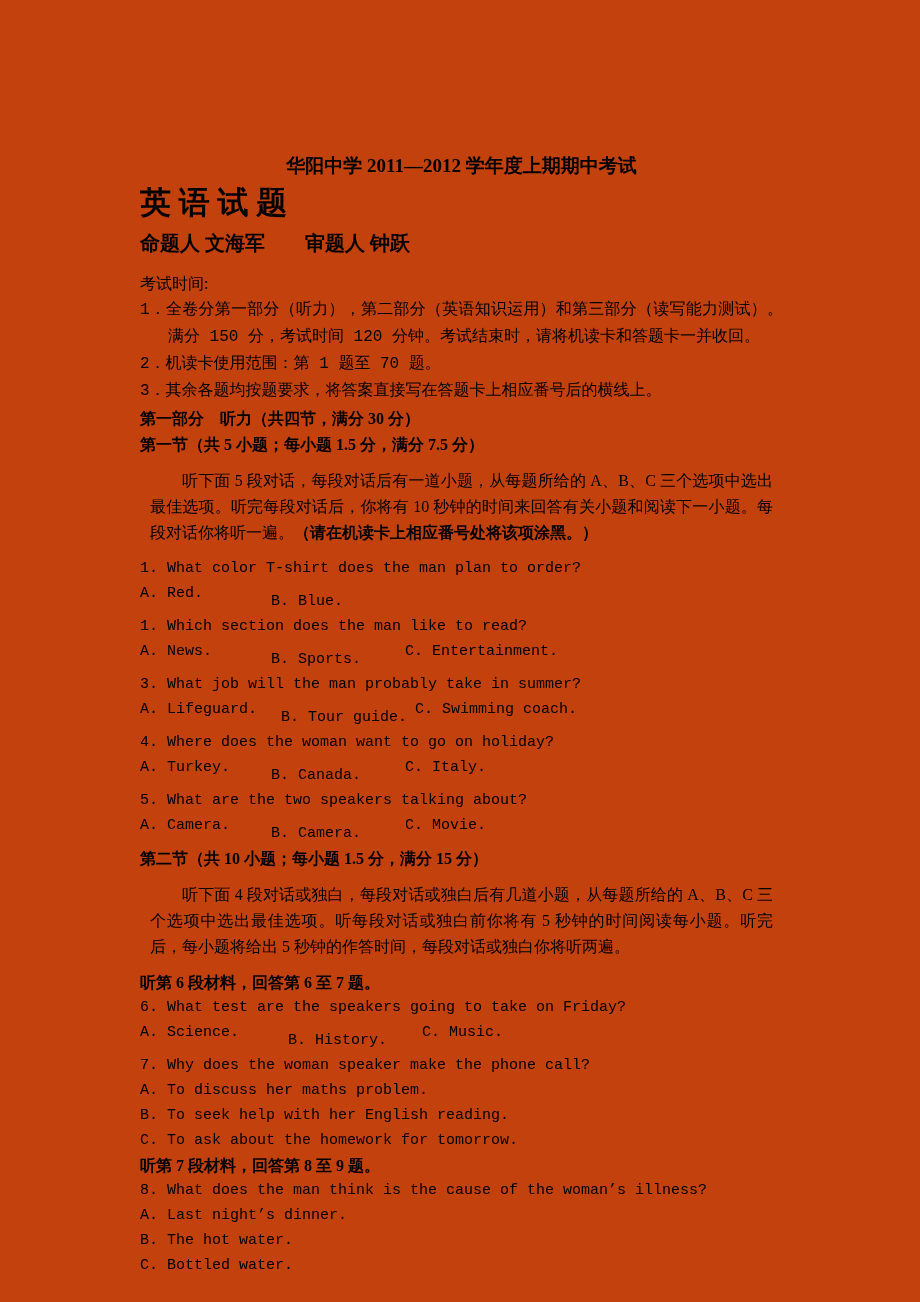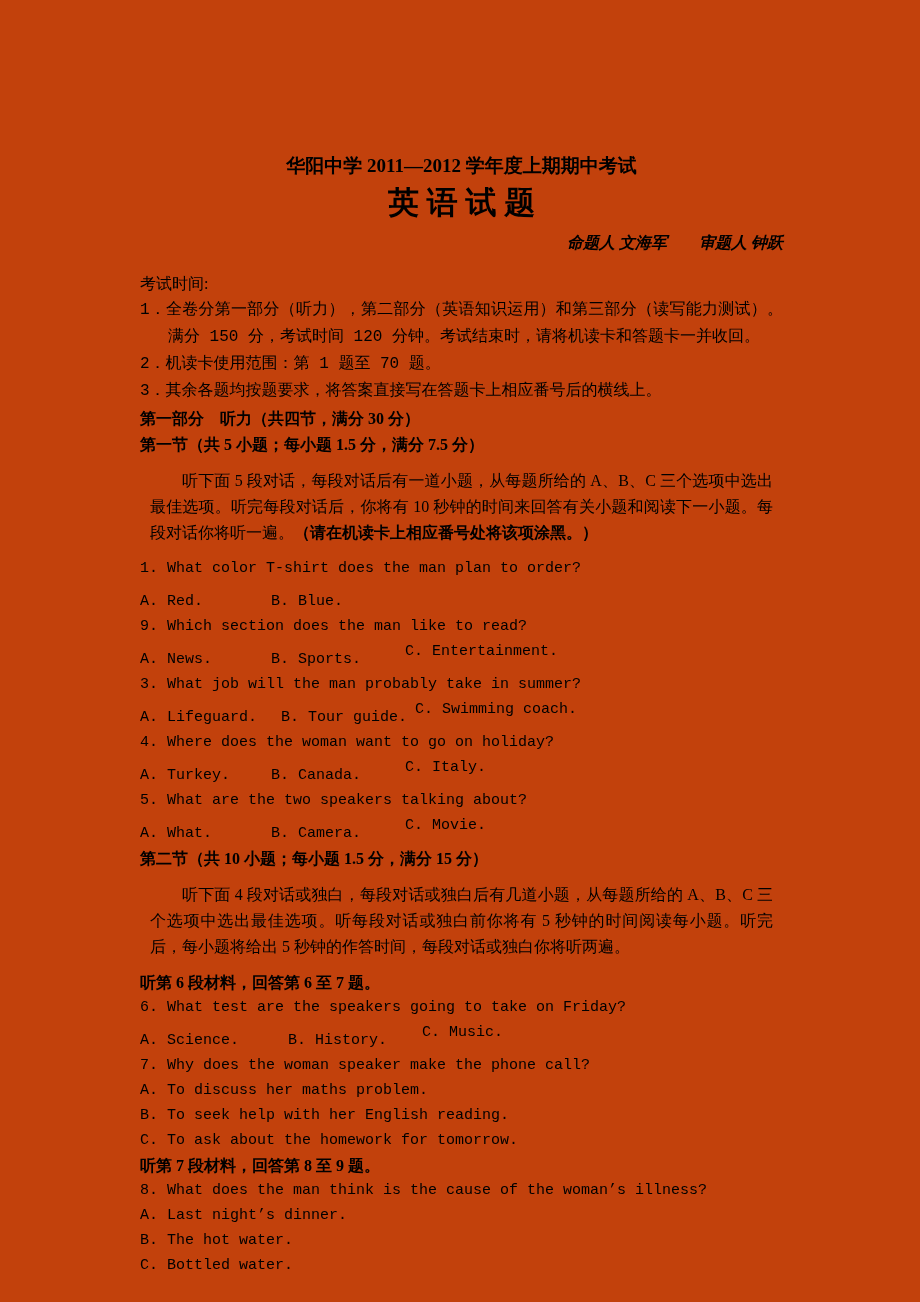--- a/index.html
+++ b/index.html
@@ -19,31 +19,30 @@
   .header-title {
     font-size: 19px;
     font-weight: bold;
     text-align: center;
     line-height: 28px;
     margin: 0;
   }
   .main-title {
     font-size: 31px;
     font-weight: bold;
-    text-align: center;
+    text-align: left;
     line-height: 42px;
     margin: 2px 0 6px 0;
   }
   .authors {
-    font-size: 16px;
+    font-size: 20px;
     font-weight: bold;
-    text-align: right;
+    text-align: left;
     line-height: 26px;
     margin-bottom: 14px;
-    font-style: italic;
   }
   .note-label { line-height: 27px; }
   .note {
     line-height: 27px;
     padding-left: 28px;
     text-indent: -28px;
     text-align: justify;
     font-family: Liberation Mono, monospace;
   }
   .sec-title {
@@ -66,21 +65,21 @@
     font-weight: bold;
     line-height: 25px;
     font-size: 16px;
   }
   .q, .opts, .optline {
     font-family: Liberation Mono, monospace;
     font-size: 15px;
     line-height: 25px;
   }
   .opts { display: flex; }
-  .oa { width: 131px; margin-top: 8px; }
+  .oa { width: 131px; }
   .ob { width: 134px; margin-top: 8px; }
   .oc { flex: 1; }
 </style>
 </head>
 <body>
 
 <div class="page">
 
   <h2 class="header-title">华阳中学 2011—2012 学年度上期期中考试</h2>
   <h1 class="main-title">英 语 试 题</h1>
@@ -99,21 +98,21 @@
 
   <div>
     <div class="q">1. What color T-shirt does the man plan to order?</div>
     <div class="opts">
       <span class="oa">A. Red.</span>
       <span class="ob">B. Blue.</span>
     </div>
   </div>
 
   <div>
-    <div class="q">9. Which section does the man like to read?</div>
+    <div class="q">1. Which section does the man like to read?</div>
     <div class="opts">
       <span class="oa">A. News.</span>
       <span class="ob">B. Sports.</span>
       <span class="oc">C. Entertainment.</span>
     </div>
   </div>
 
   <div>
     <div class="q">3. What job will the man probably take in summer?</div>
     <div class="opts">
@@ -128,21 +127,21 @@
     <div class="opts">
       <span class="oa">A. Turkey.</span>
       <span class="ob">B. Canada.</span>
       <span class="oc">C. Italy.</span>
     </div>
   </div>
 
   <div>
     <div class="q">5. What are the two speakers talking about?</div>
     <div class="opts">
-      <span class="oa">A. What.</span>
+      <span class="oa">A. Camera.</span>
       <span class="ob">B. Camera.</span>
       <span class="oc">C. Movie.</span>
     </div>
   </div>
 
   <div class="heading">第二节（共 10 小题；每小题 1.5 分，满分 15 分）</div>
   <p class="para">听下面 4 段对话或独白，每段对话或独白后有几道小题，从每题所给的 A、B、C 三个选项中选出最佳选项。听每段对话或独白前你将有 5 秒钟的时间阅读每小题。听完后，每小题将给出 5 秒钟的作答时间，每段对话或独白你将听两遍。</p>
 
   <div class="mat">听第 6 段材料，回答第 6 至 7 题。</div>
 

